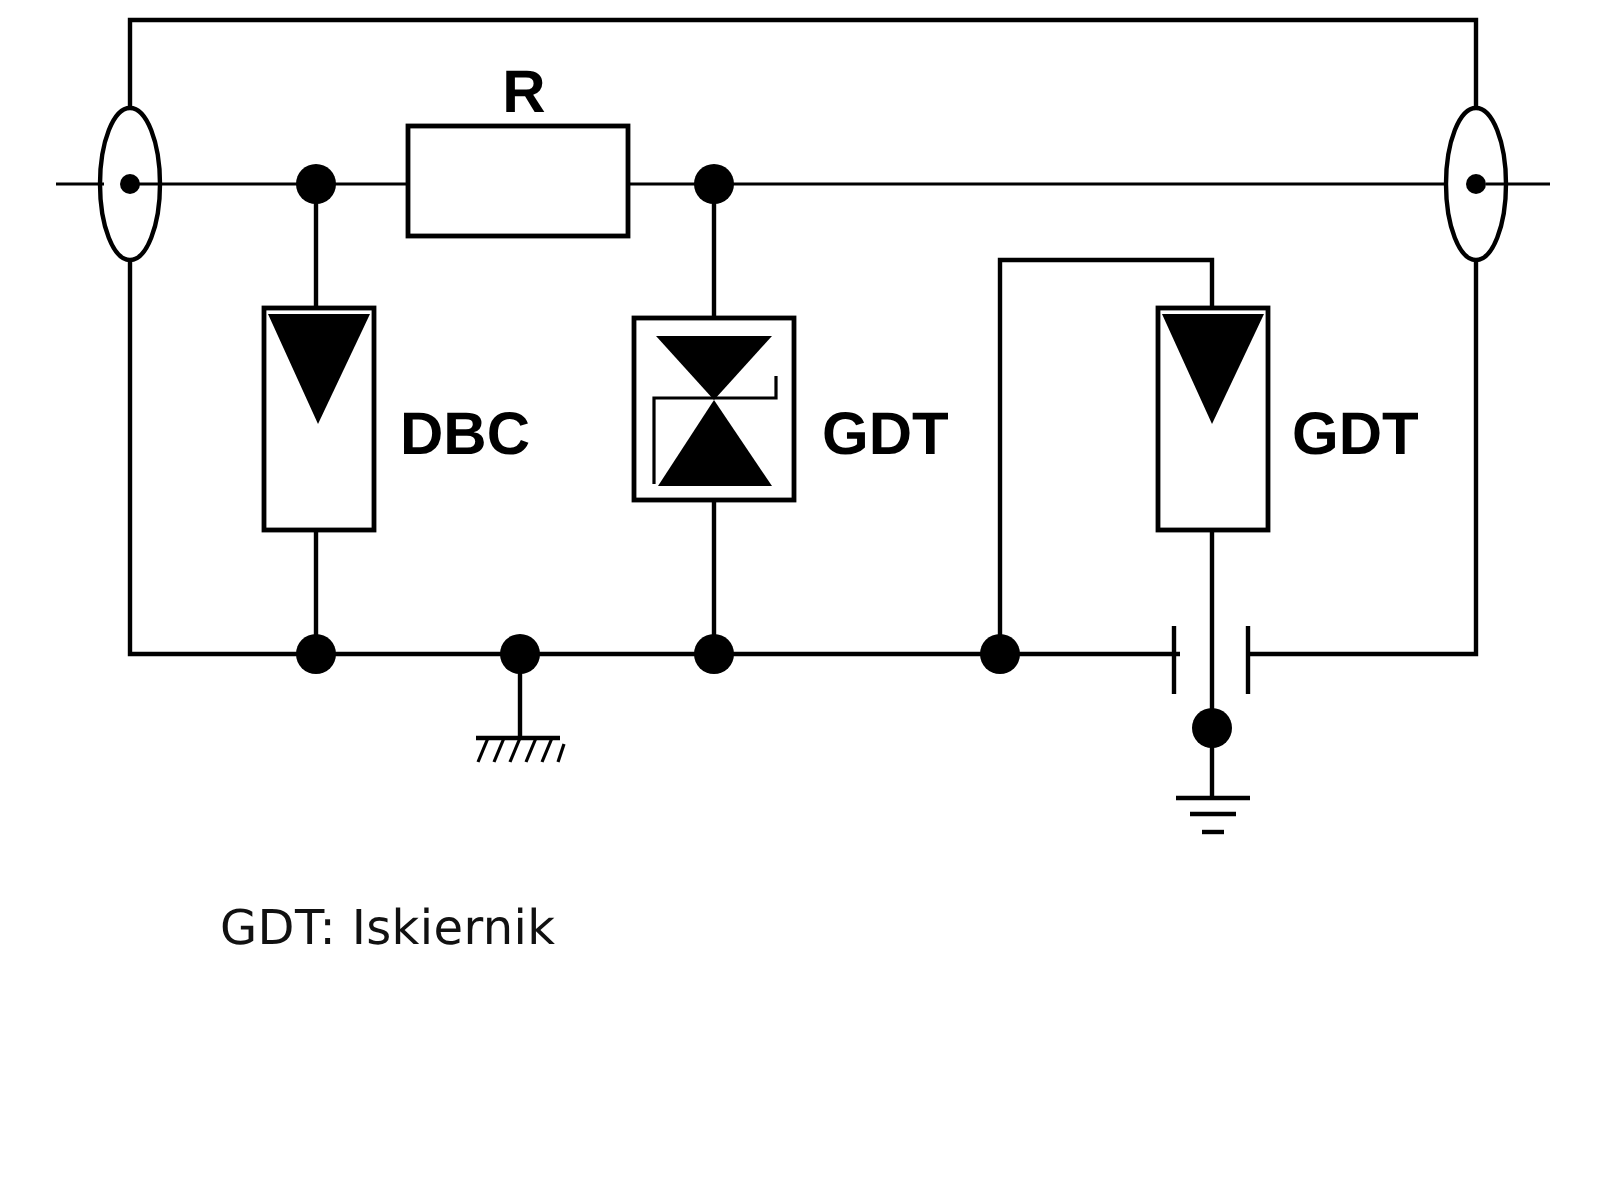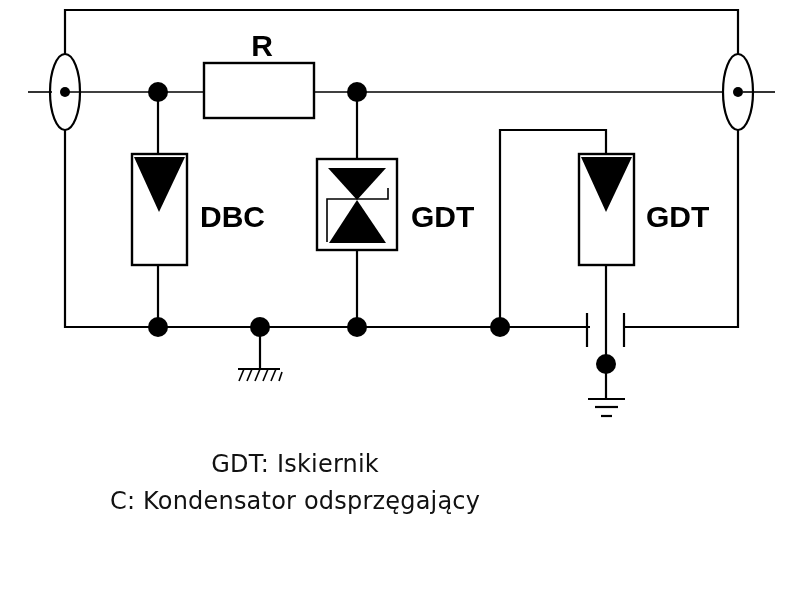--- a/index.html
+++ b/index.html
@@ -3,21 +3,21 @@
 <meta charset="utf-8">
 <style>
   html, body { margin: 0; padding: 0; background: #ffffff; }
   body { width: 800px; height: 600px; position: relative; overflow: hidden; }
   svg#circuit { position: absolute; left: 0; top: 0; }
   .wire { stroke: #000; stroke-width: 2.2; fill: none; }
   .thin { stroke: #000; stroke-width: 1.6; fill: none; }
   .box { stroke: #000; stroke-width: 2.4; fill: #fff; }
   .solid { fill: #000; stroke: none; }
   .lbl { font-family: "Liberation Sans", sans-serif; font-weight: bold; font-size: 30px; fill: #000; }
-  .legend { position: absolute; left: 110px; top: 446px; font-family: "DejaVu Sans", sans-serif; font-size: 24px; color: #111; line-height: 36.5px; letter-spacing: 0.2px; text-align: center; }
+  .legend { position: absolute; left: 110px; top: 446px; font-family: "DejaVu Sans", sans-serif; font-size: 24px; color: #111; line-height: 36.5px; letter-spacing: 0.2px; }
   .legend div { white-space: nowrap; }
 </style>
 </head>
 <body>
 
 <svg id="circuit" width="800" height="440" viewBox="0 0 800 440">
 
   <polyline class="wire" points="65,54 65,10 738,10 738,54"></polyline>
 
   <g>
@@ -97,14 +97,13 @@
     <circle class="solid" cx="606" cy="364" r="10"></circle>
     <line class="wire" x1="606" y1="364" x2="606" y2="399"></line>
     <line class="wire" x1="588" y1="399" x2="625" y2="399"></line>
     <line class="wire" x1="595" y1="407" x2="618" y2="407"></line>
     <line class="wire" x1="601" y1="416" x2="612" y2="416"></line>
   </g>
 </svg>
 
 <div class="legend">
   <div>GDT: Iskiernik</div>
-  <div>C: Kondensator odsprzęgający</div>
 </div>
 
 </body></html>

